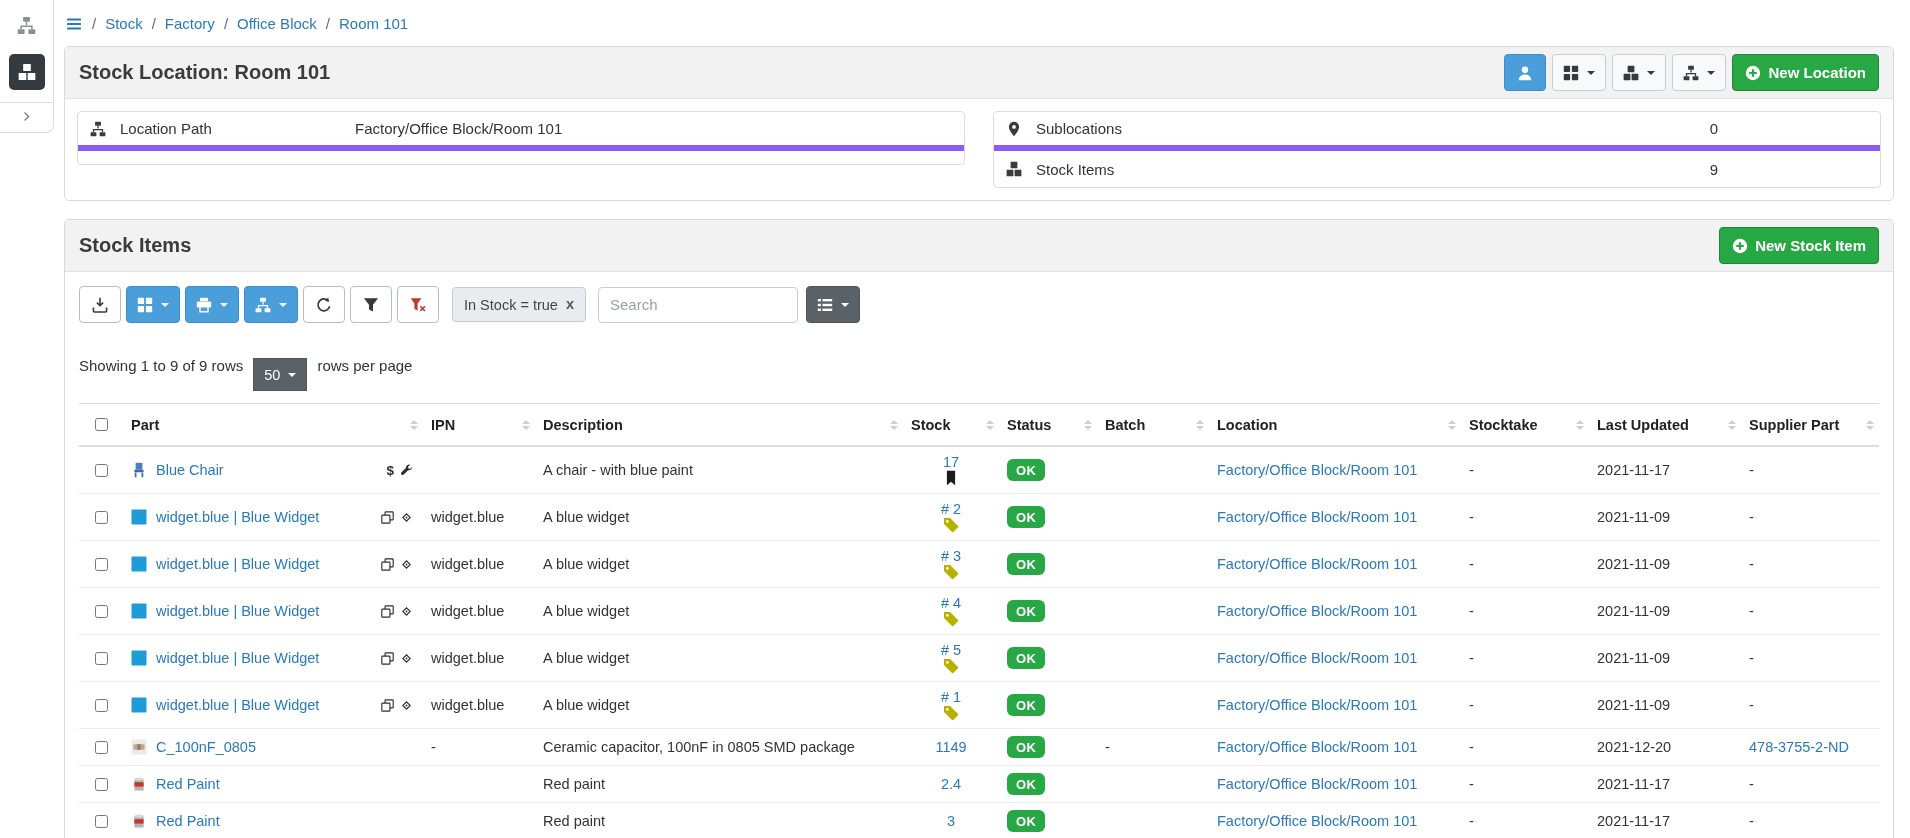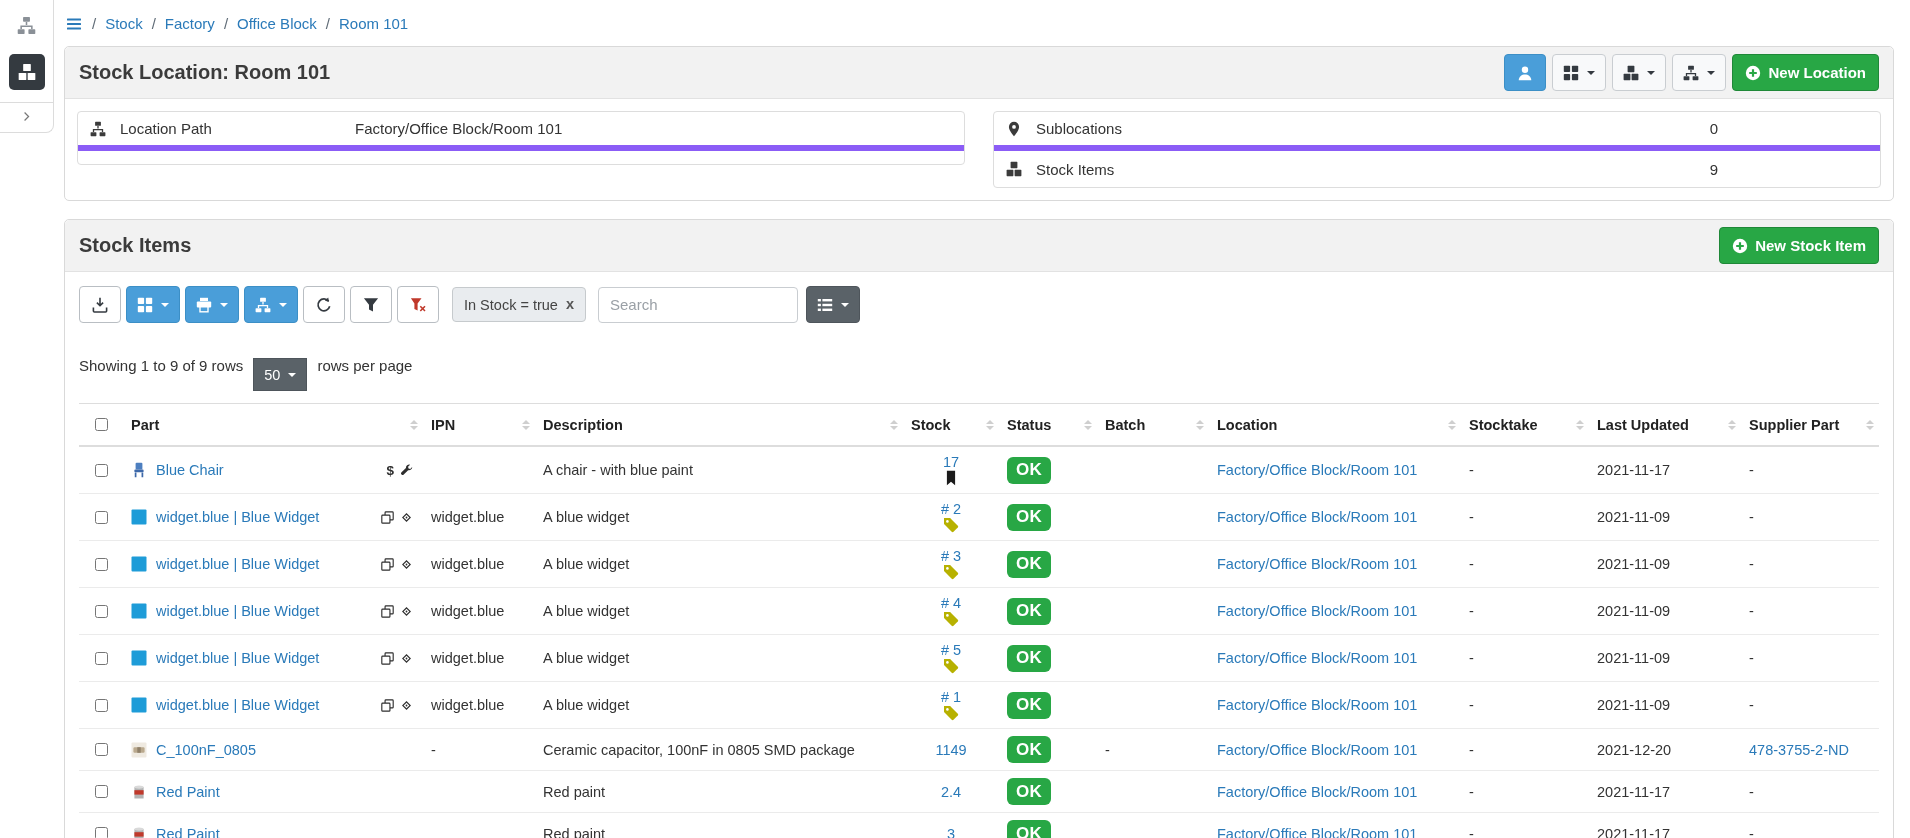--- a/index.html
+++ b/index.html
@@ -86,21 +86,21 @@
 .sort .d{border-top:4px solid #cfcfcf;}
 .part-cell-inner{display:flex;align-items:center;gap:9px;min-width:0;}
 .thumb{width:25px;height:25px;color:var(--widget-blue);}
 .pi-group{margin-left:auto;display:inline-flex;align-items:center;gap:6px;color:#2e2e2e;padding-right:2px;}
 .pi-group span[data-icon]{width:13px;height:13px;}
 .dollar-glyph{font-weight:700;font-size:13.5px;color:#2e2e2e;}
 .stock-cell-inner{display:flex;align-items:center;justify-content:space-between;flex-direction:column;}
 .flag{width:13px;height:13px;}
 .flag.bookmark{color:#1b1b1b;}
 .flag.tag{color:var(--tag-yellow);}
-.badge-ok{display:inline-block;background:var(--status-ok);color:#fff;font-size:17px;font-weight:700;padding:3.5px 9px;border-radius:6px;letter-spacing:.3px;}
+.badge-ok{display:inline-block;background:var(--status-ok);color:#fff;font-size:13px;font-weight:700;padding:3.5px 9px;border-radius:6px;letter-spacing:.3px;}
 </style>
 </head>
 <body>
 
 <div class="app">
 
   <aside class="sidebar">
     <div class="sidebar-card">
       <button class="side-btn">
         <span data-icon="sitemap"><svg viewBox="0 0 16 16">

